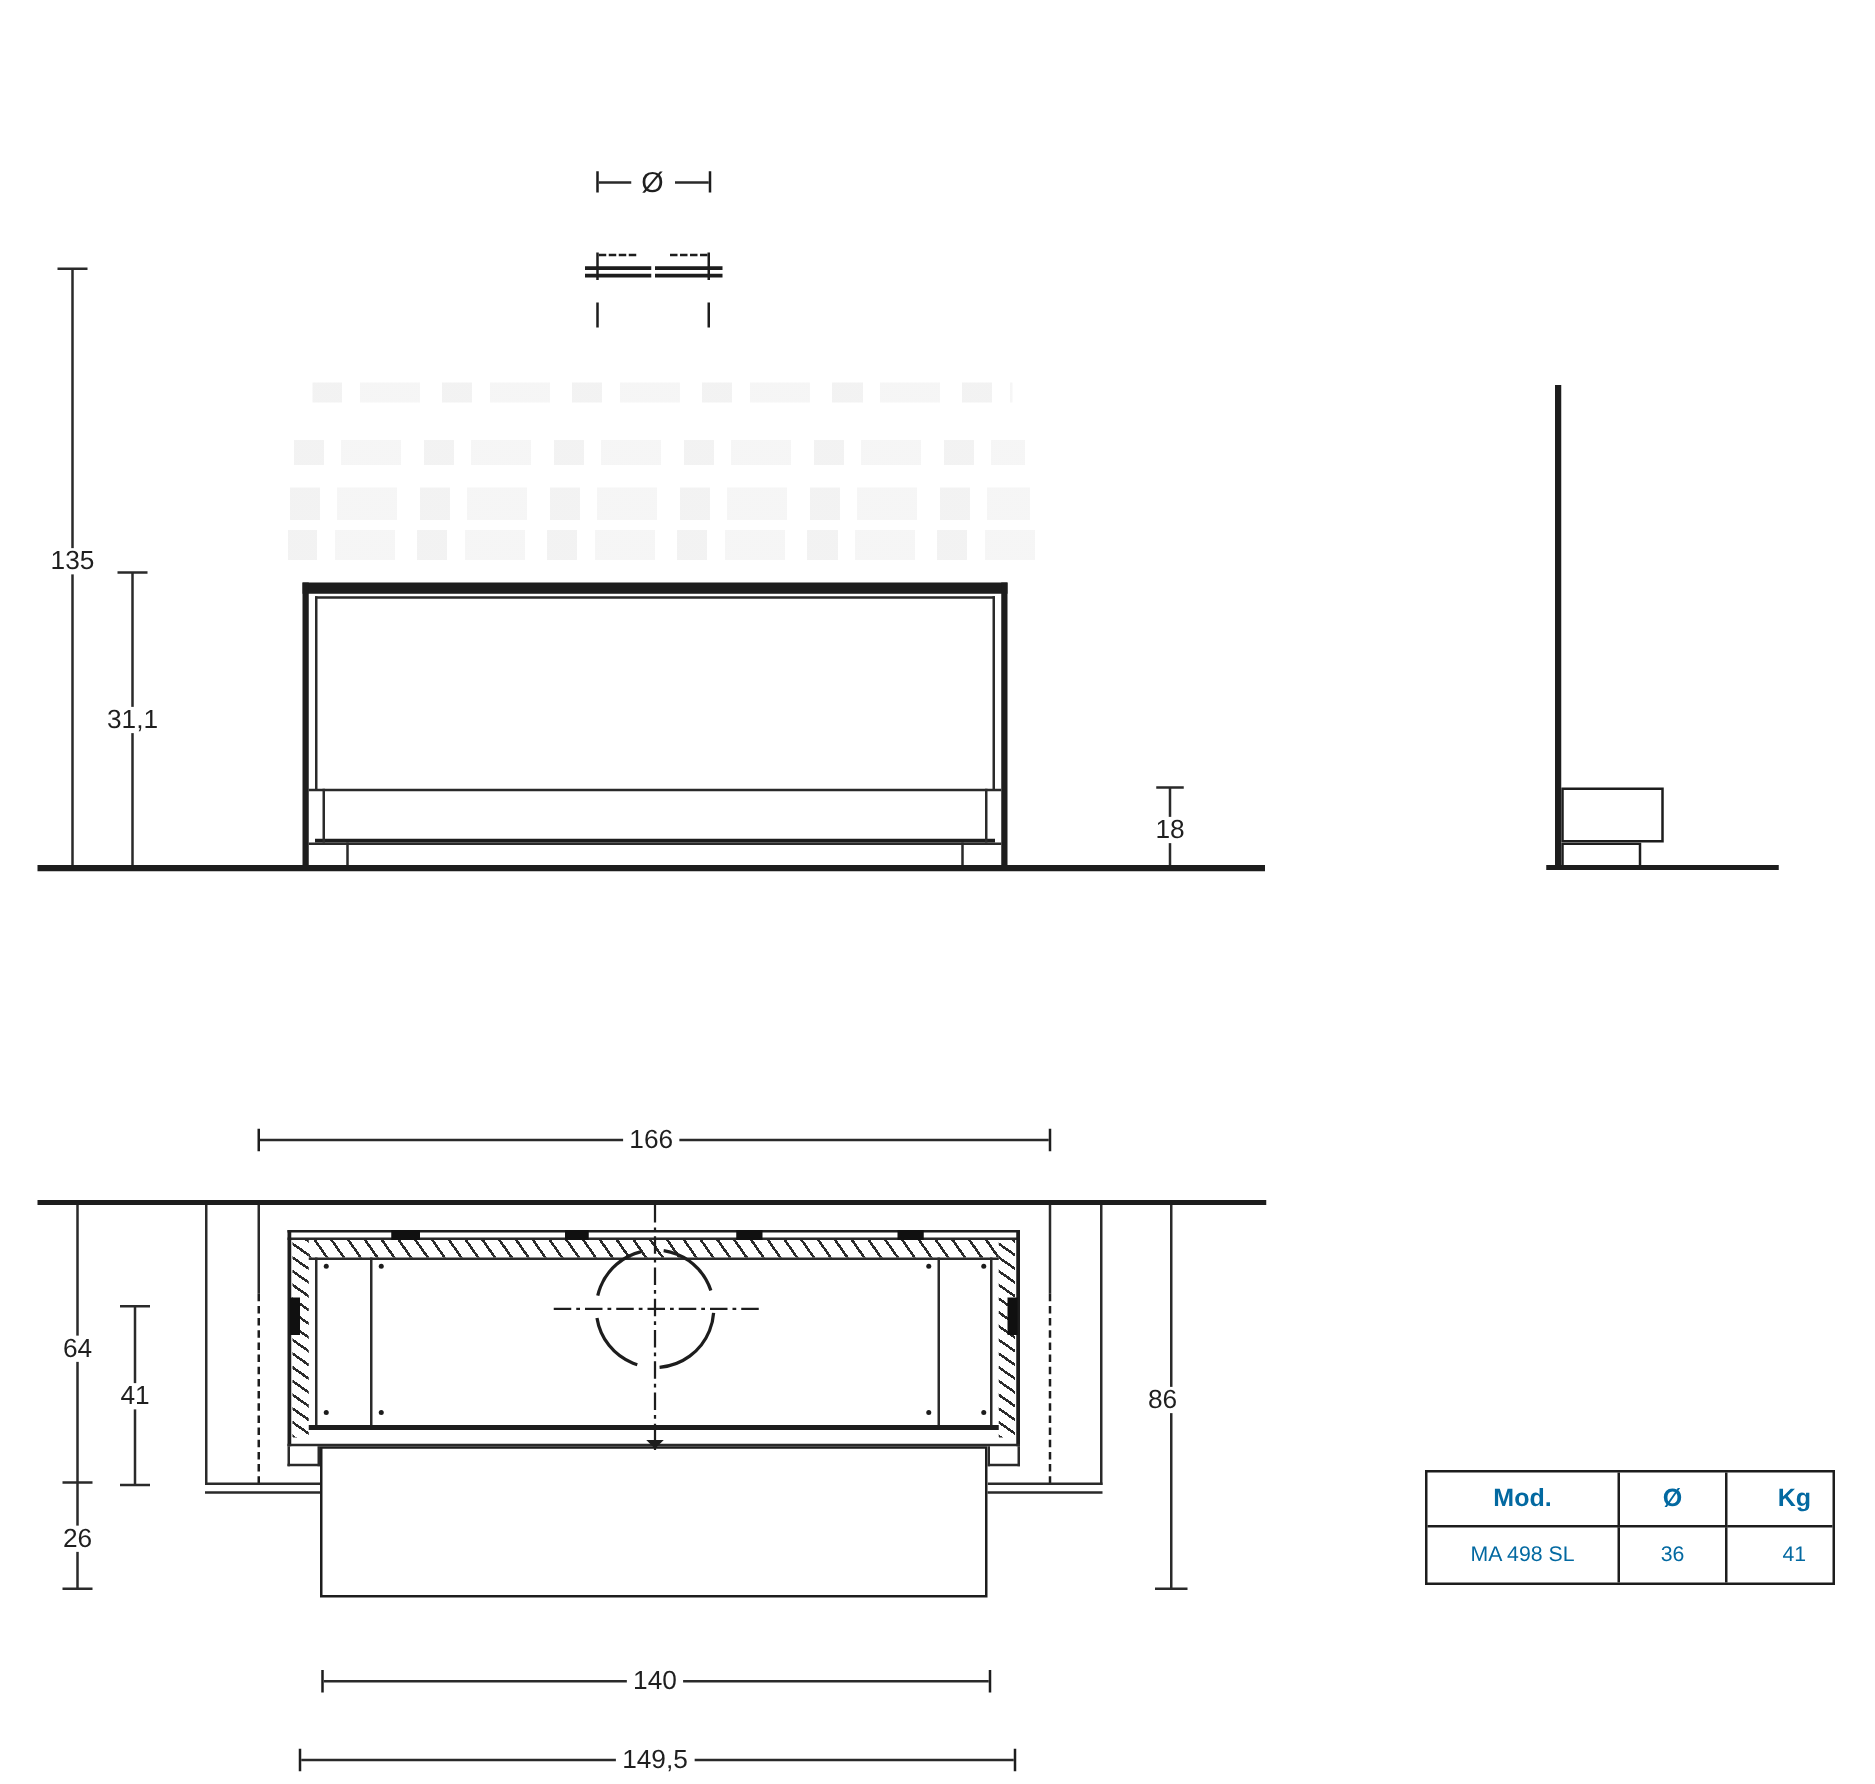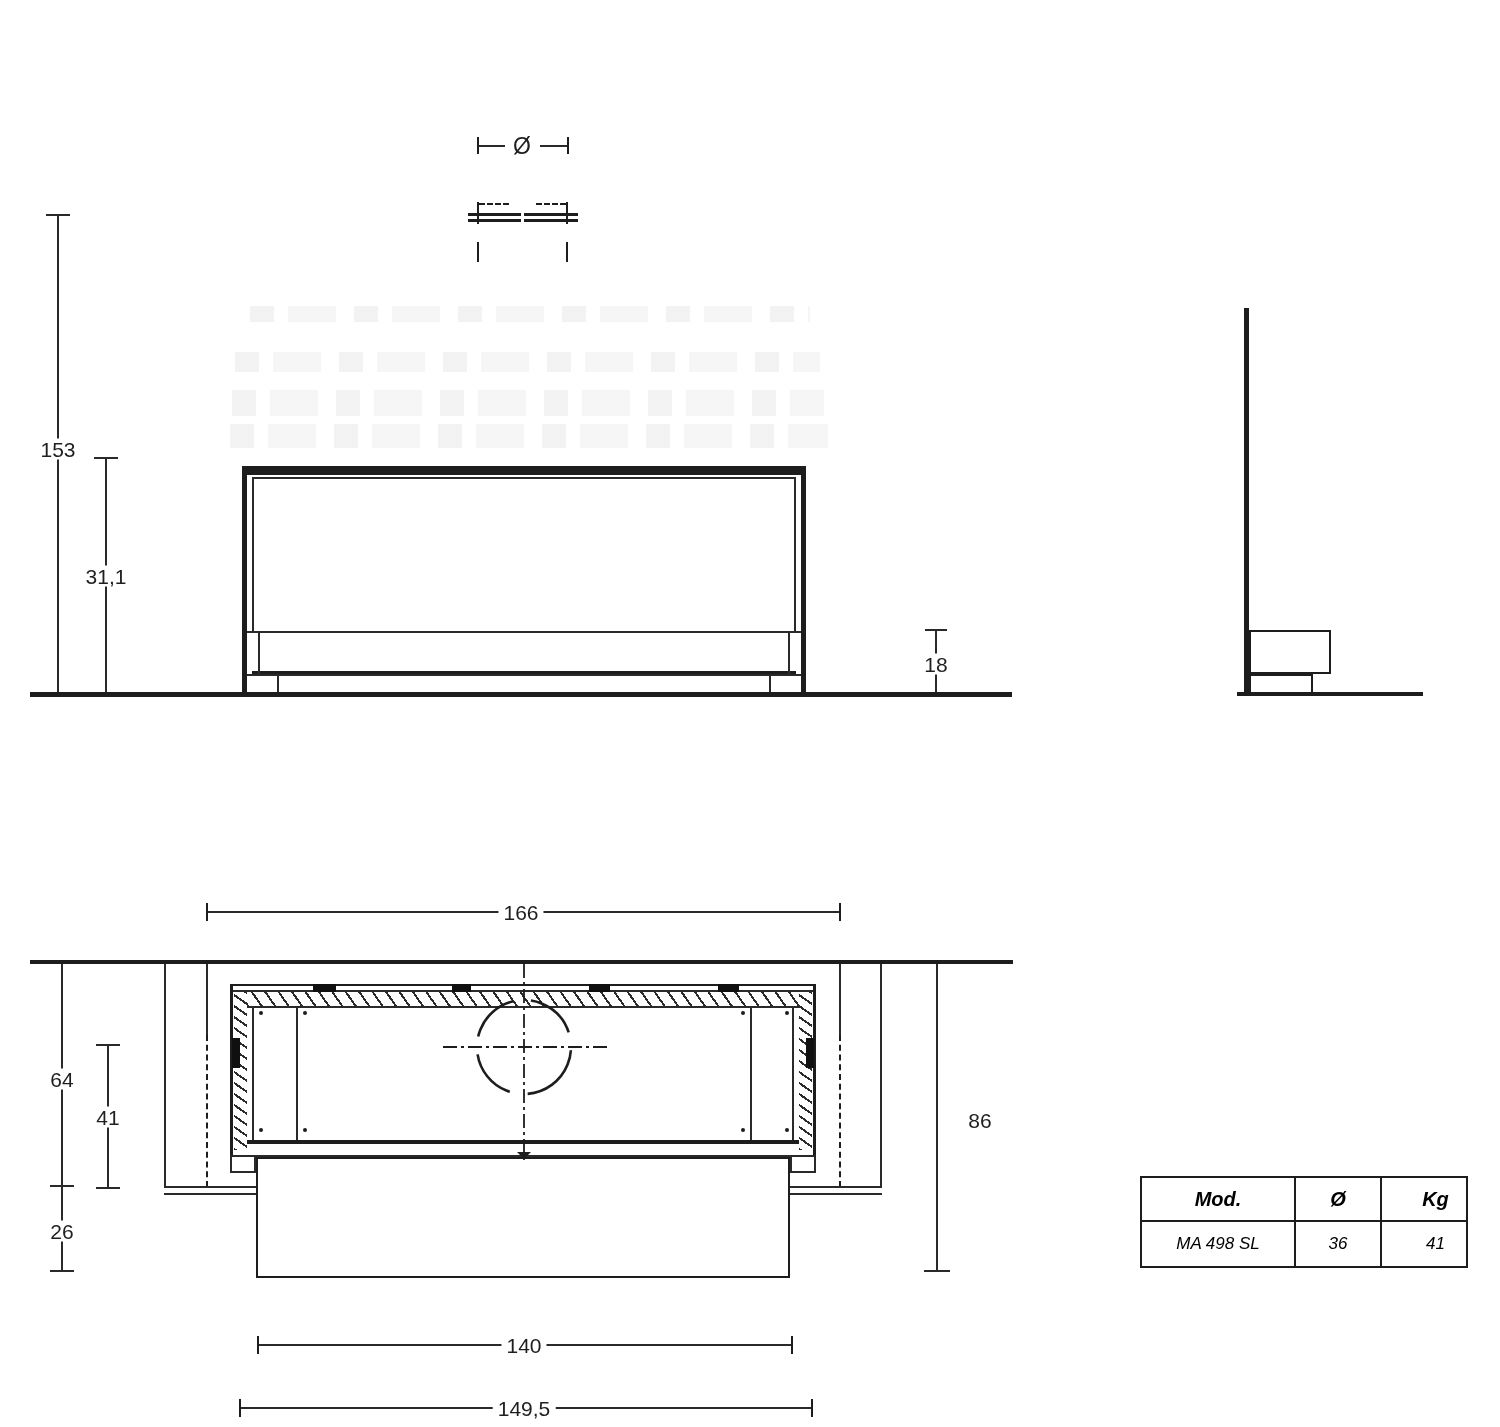--- a/index.html
+++ b/index.html
@@ -18,21 +18,21 @@
   .hatch{position:absolute;background:repeating-linear-gradient(55deg,#2b2b2b 0 2px,transparent 2px 11px);}
   .hatch-side{position:absolute;background:repeating-linear-gradient(35deg,#2b2b2b 0 2px,transparent 2px 9px);}
   .ghost{position:absolute;background:repeating-linear-gradient(90deg,rgba(40,40,40,.06) 0 24px,transparent 24px 38px,rgba(40,40,40,.045) 38px 86px,transparent 86px 104px);}
   .svg-overlay{position:absolute;pointer-events:none;}
   
   #spec-table{position:absolute;left:1140px;top:1176px;width:328px;height:92px;
               border:2px solid #1d1d1d;box-sizing:border-box;display:grid;
               grid-template-columns:154px 86px 84px;grid-template-rows:1fr 1fr;}
   #spec-table .cell{display:flex;align-items:center;justify-content:center;
               border-right:2px solid #1d1d1d;border-bottom:2px solid #1d1d1d;
-              font-size:17px;color:#000000;box-sizing:border-box;font-style:italic;}
+              font-size:17px;color:#0369a1;box-sizing:border-box;}
   #spec-table .cell:nth-child(3n){border-right:none;padding-left:23px;}
   #spec-table .cell:nth-child(n+4){border-bottom:none;}
   #spec-table .head{font-weight:bold;font-size:20px;}
 </style>
 </head>
 <body>
 
 <div id="canvas">
 
   <div>
@@ -56,21 +56,21 @@
 
   <div>
 
     <div class="ghost" style="left:250px;top:306px;width:560px;height:16px;"></div>
     <div class="ghost" style="left:235px;top:352px;width:585px;height:20px;"></div>
     <div class="ghost" style="left:232px;top:390px;width:592px;height:26px;"></div>
     <div class="ghost" style="left:230px;top:424px;width:598px;height:24px;"></div>
 
     <div class="hl thin" style="left:46px;top:214px;width:24px;height:2px;"></div>
     <div class="vl thin" style="left:57px;top:215px;width:2px;height:477px;"></div>
-    <div class="dim-label" style="left:58px;top:449px;">153</div>
+    <div class="dim-label" style="left:58px;top:449px;">135</div>
 
     <div class="hl thin" style="left:94px;top:457px;width:24px;height:2px;"></div>
     <div class="vl thin" style="left:105px;top:458px;width:2px;height:234px;"></div>
     <div class="dim-label" style="left:106px;top:576px;">31,1</div>
 
     <div class="hl thin" style="left:925px;top:629px;width:22px;height:2px;"></div>
     <div class="vl thin" style="left:935px;top:630px;width:2px;height:62px;"></div>
     <div class="dim-label" style="left:936px;top:664px;">18</div>
 
     <div class="hl" style="left:242px;top:466px;width:564px;height:9px;"></div>
@@ -176,21 +176,21 @@
     <div class="dim-label" style="left:62px;top:1079px;">64</div>
     <div class="dim-label" style="left:62px;top:1231px;">26</div>
 
     <div class="hl thin" style="left:96px;top:1044px;width:24px;height:2px;"></div>
     <div class="vl thin" style="left:107px;top:1045px;width:2px;height:143px;"></div>
     <div class="hl thin" style="left:96px;top:1187px;width:24px;height:2px;"></div>
     <div class="dim-label" style="left:108px;top:1117px;">41</div>
 
     <div class="vl thin" style="left:936px;top:964px;width:2px;height:307px;"></div>
     <div class="hl thin" style="left:924px;top:1270px;width:26px;height:2px;"></div>
-    <div class="dim-label" style="left:980px;top:1120px;">86</div>
+    <div class="dim-label" style="left:930px;top:1120px;">86</div>
 
     <div class="vl" style="left:257px;top:1336px;width:2px;height:18px;"></div>
     <div class="vl" style="left:791px;top:1336px;width:2px;height:18px;"></div>
     <div class="hl thin" style="left:259px;top:1344px;width:532px;height:2px;"></div>
     <div class="dim-label" style="left:524px;top:1345px;">140</div>
 
     <div class="vl" style="left:239px;top:1399px;width:2px;height:18px;"></div>
     <div class="vl" style="left:811px;top:1399px;width:2px;height:18px;"></div>
     <div class="hl thin" style="left:241px;top:1407px;width:570px;height:2px;"></div>
     <div class="dim-label" style="left:524px;top:1408px;">149,5</div>

